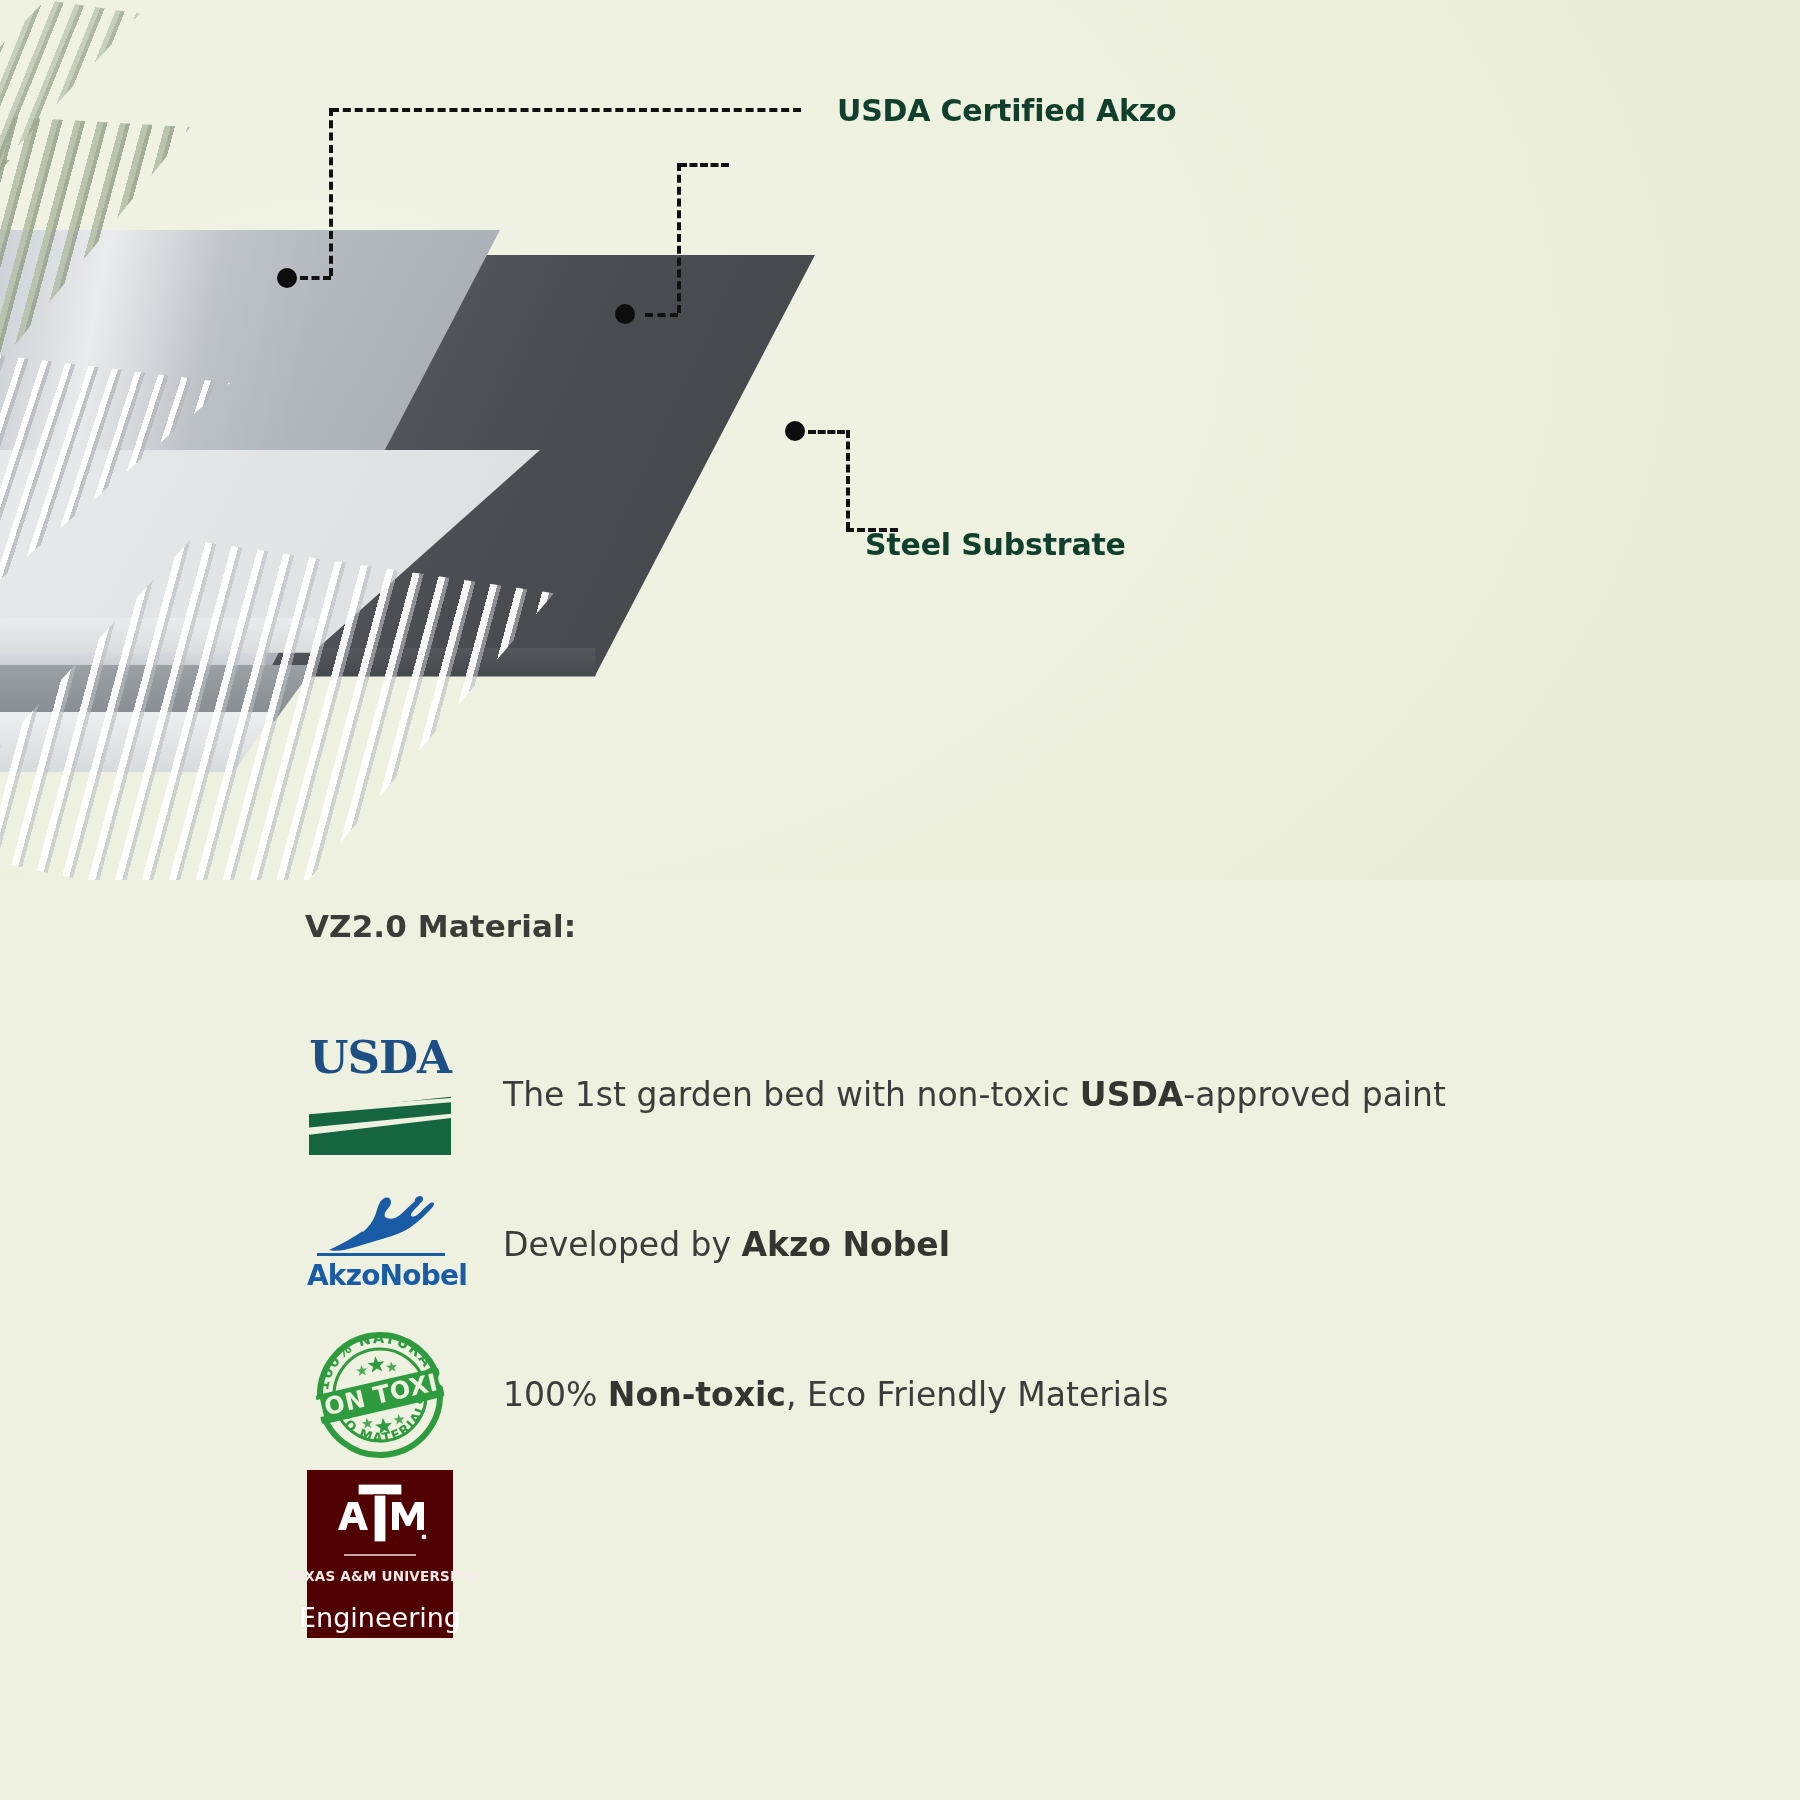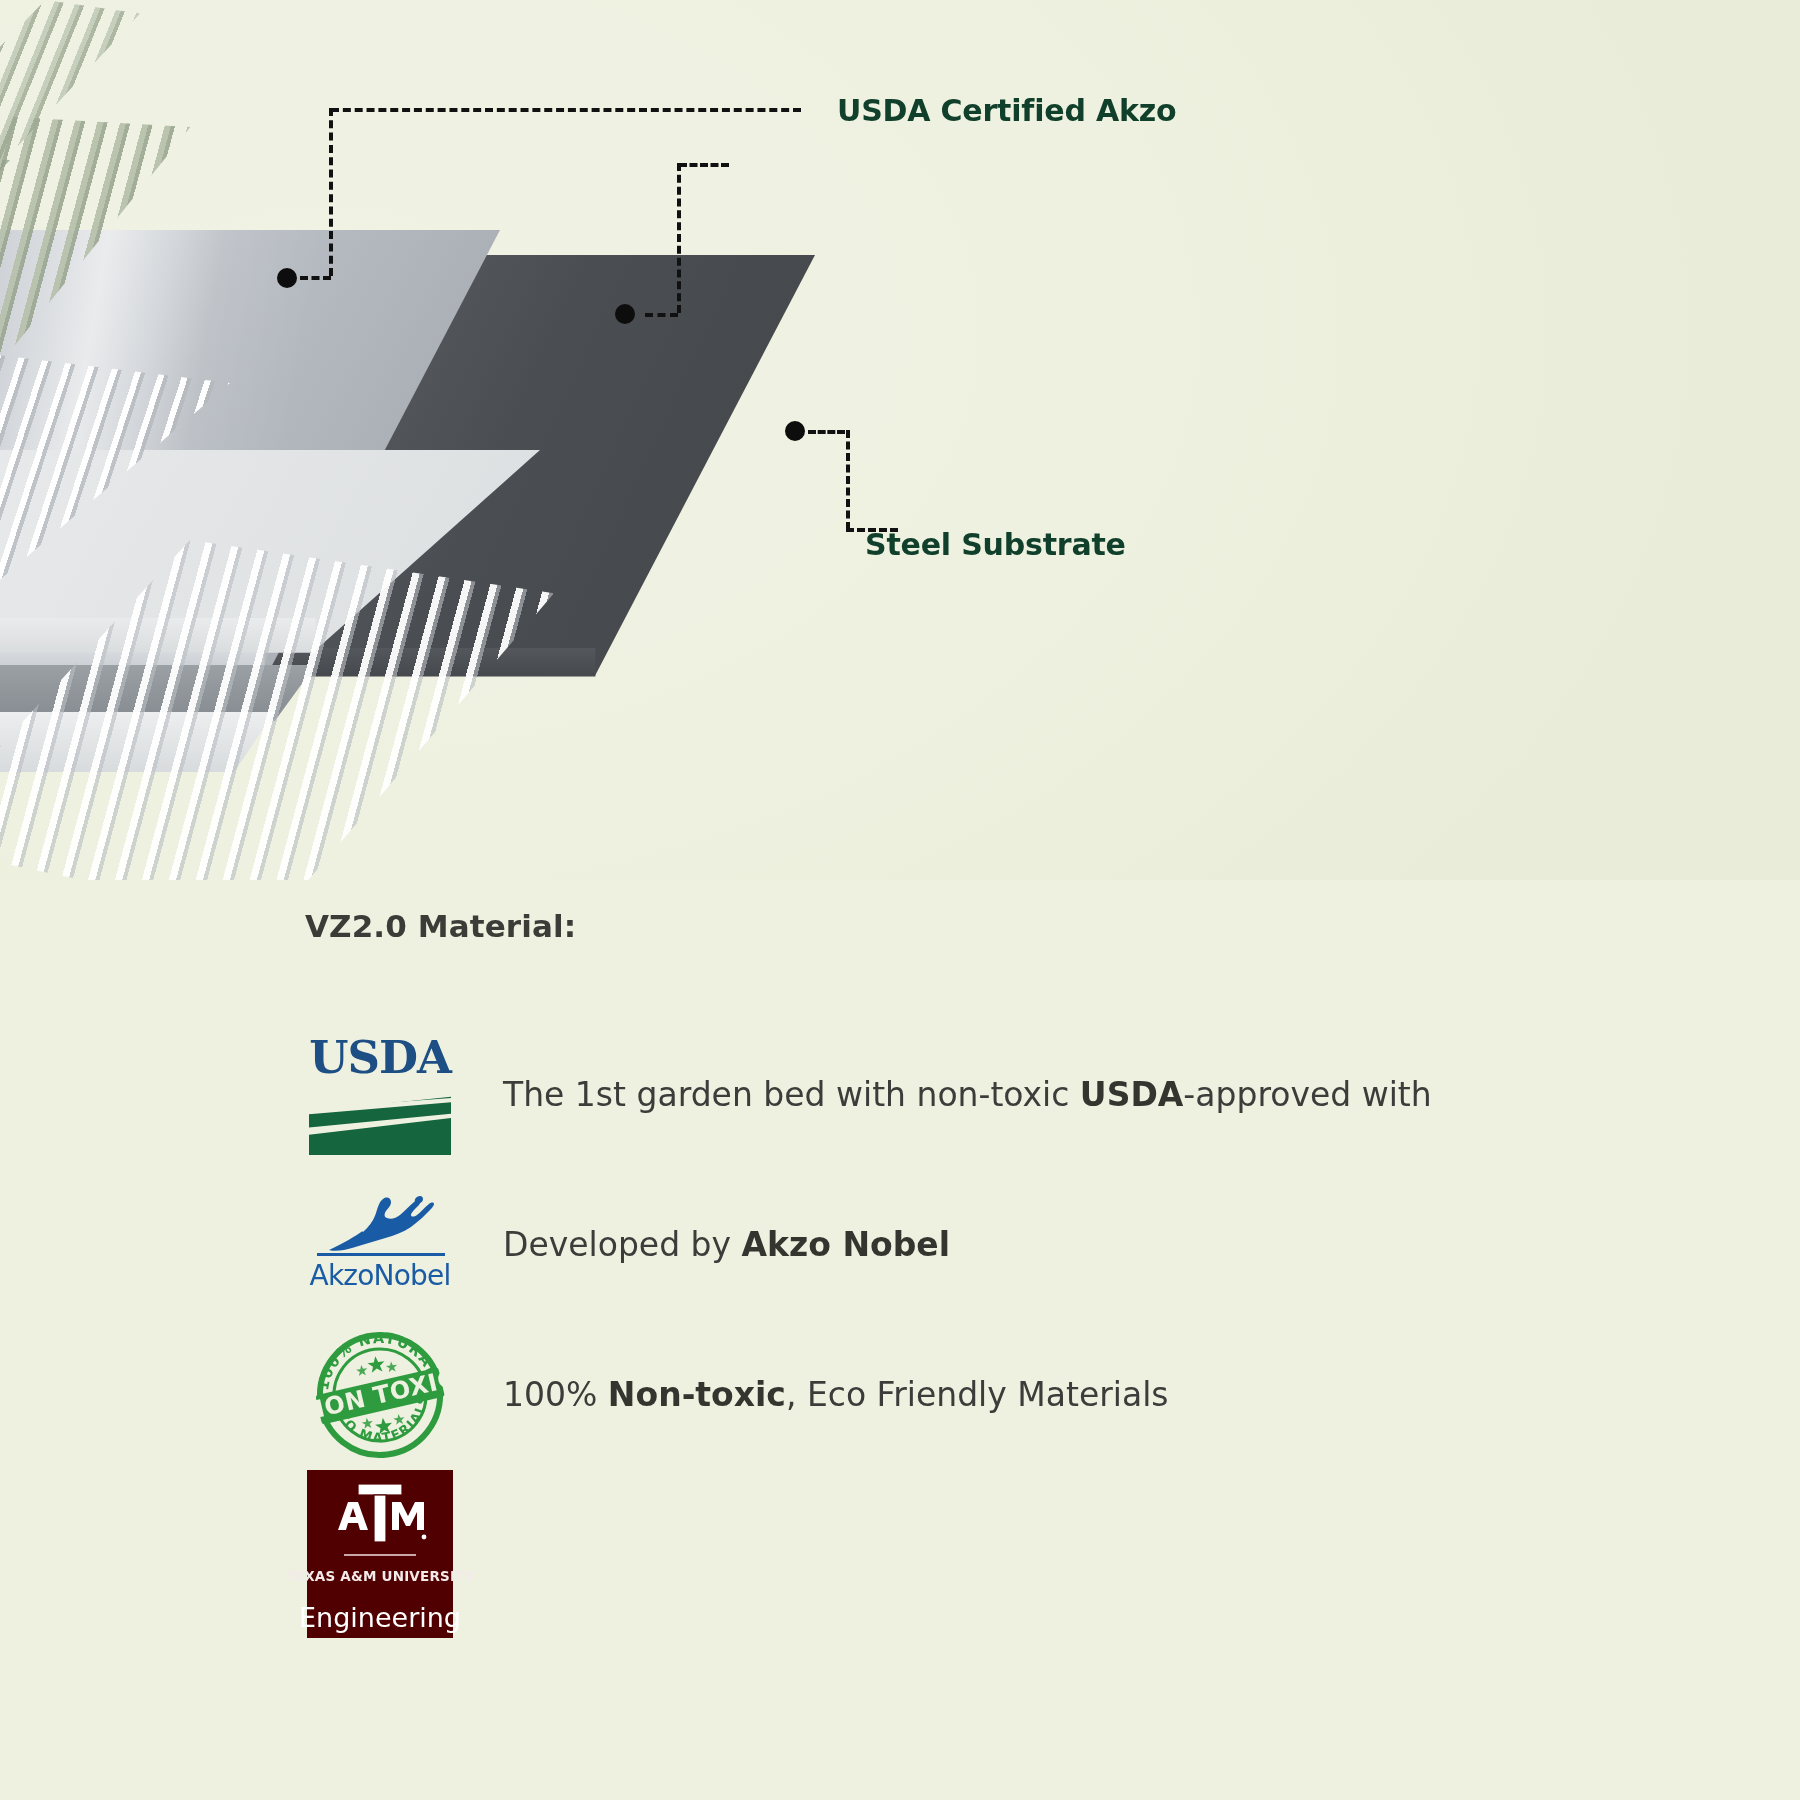--- a/index.html
+++ b/index.html
@@ -213,21 +213,21 @@
     background:#eef1df;
     clip-path:polygon(0% 62%, 100% 16%, 100% 30%, 0% 86%);
   }
 
   
   .akzo{position:relative;width:146px;height:104px;}
   .akzo svg{position:absolute;left:14px;top:0;}
   .akzo .word{
     position:absolute;left:0;top:66px;width:146px;text-align:center;
     font-family:"DejaVu Sans", sans-serif;
-    font-weight:400;font-size:28px;letter-spacing:-.8px;
+    font-weight:700;font-size:28px;letter-spacing:-.8px;
     color:#1a5ba6;
   }
   .akzo .rule{
     position:absolute;left:10px;top:60px;width:128px;height:3px;background:#1a5ba6;
   }
 
   
   .stamp{position:relative;width:146px;height:146px;}
   .stamp svg{position:absolute;left:0;top:0;}
 
@@ -312,21 +312,21 @@
     <div class="row">
       <div class="logo-cell">
         <div class="usda">
           <div class="word">USDA</div>
           <div class="field"></div>
           <div class="swoosh1"></div>
           <div class="swoosh2"></div>
         </div>
       </div>
       <div class="text-cell">
-        <span>The 1st garden bed with non-toxic </span><b>USDA</b><span>-approved with</span>
+        <span>The 1st garden bed with non-toxic </span><b>USDA</b><span>-approved paint</span>
       </div>
     </div>
 
     <div class="row">
       <div class="logo-cell">
         <div class="akzo">
           <svg width="118" height="62" viewBox="0 0 118 62">
             <path fill="#1a5ba6" d="M8 57 C22 50 34 44 44 36 C50 31 53 26 55 20 C57 14 58 9 62 6 C66 3 70 5 70 9 C70 13 67 15 65 18 C63 21 63 24 66 25 C70 27 75 25 79 22 C84 18 88 13 93 9 C95 7 98 6 99 8 C100 10 98 12 96 14 C93 17 90 20 90 22 C90 24 93 24 96 22 C100 19 104 14 108 11 C110 9 113 9 113 11 C113 13 110 16 107 19 C103 23 99 27 95 30 C88 36 80 40 71 43 C58 47 44 51 31 55 C24 57 15 59 8 57 Z"></path>
             <path fill="#1a5ba6" d="M96 4 C99 2 102 3 102 6 C102 9 99 11 96 10 C93 9 93 6 96 4 Z"></path>
             <path fill="#eef1df" d="M40 37 C47 32 51 27 54 21 C52 28 48 34 42 39 Z"></path>

